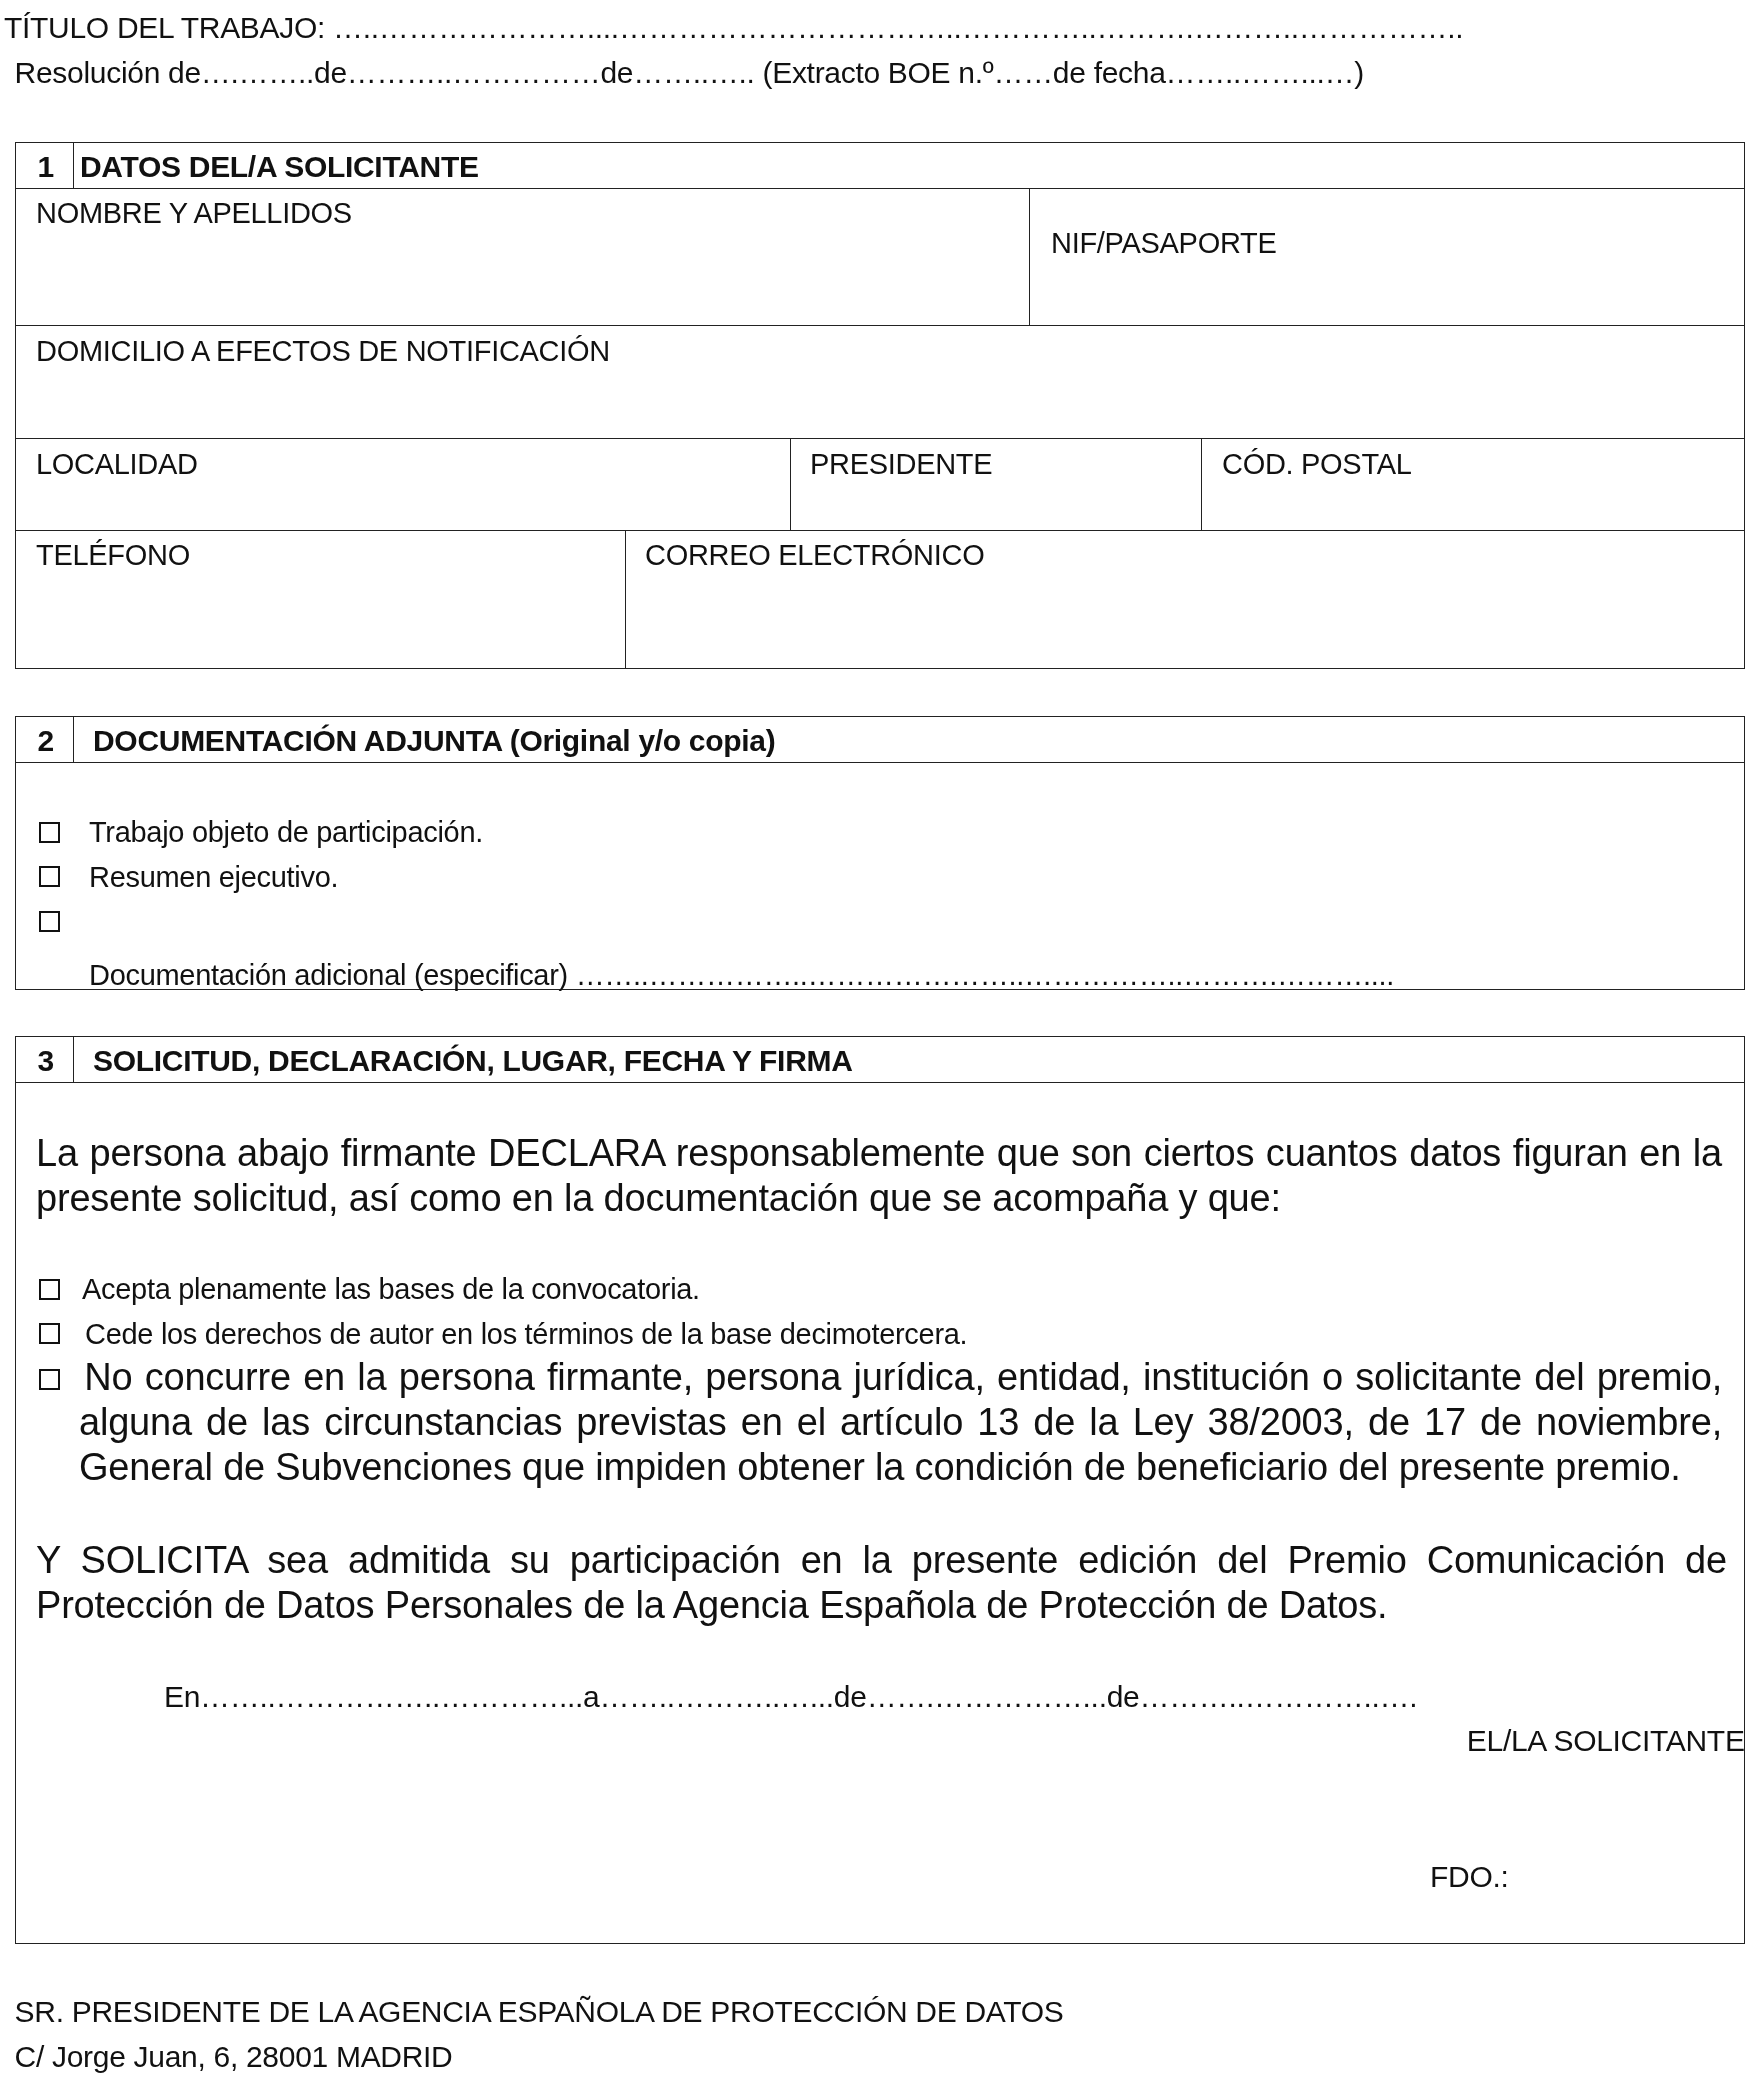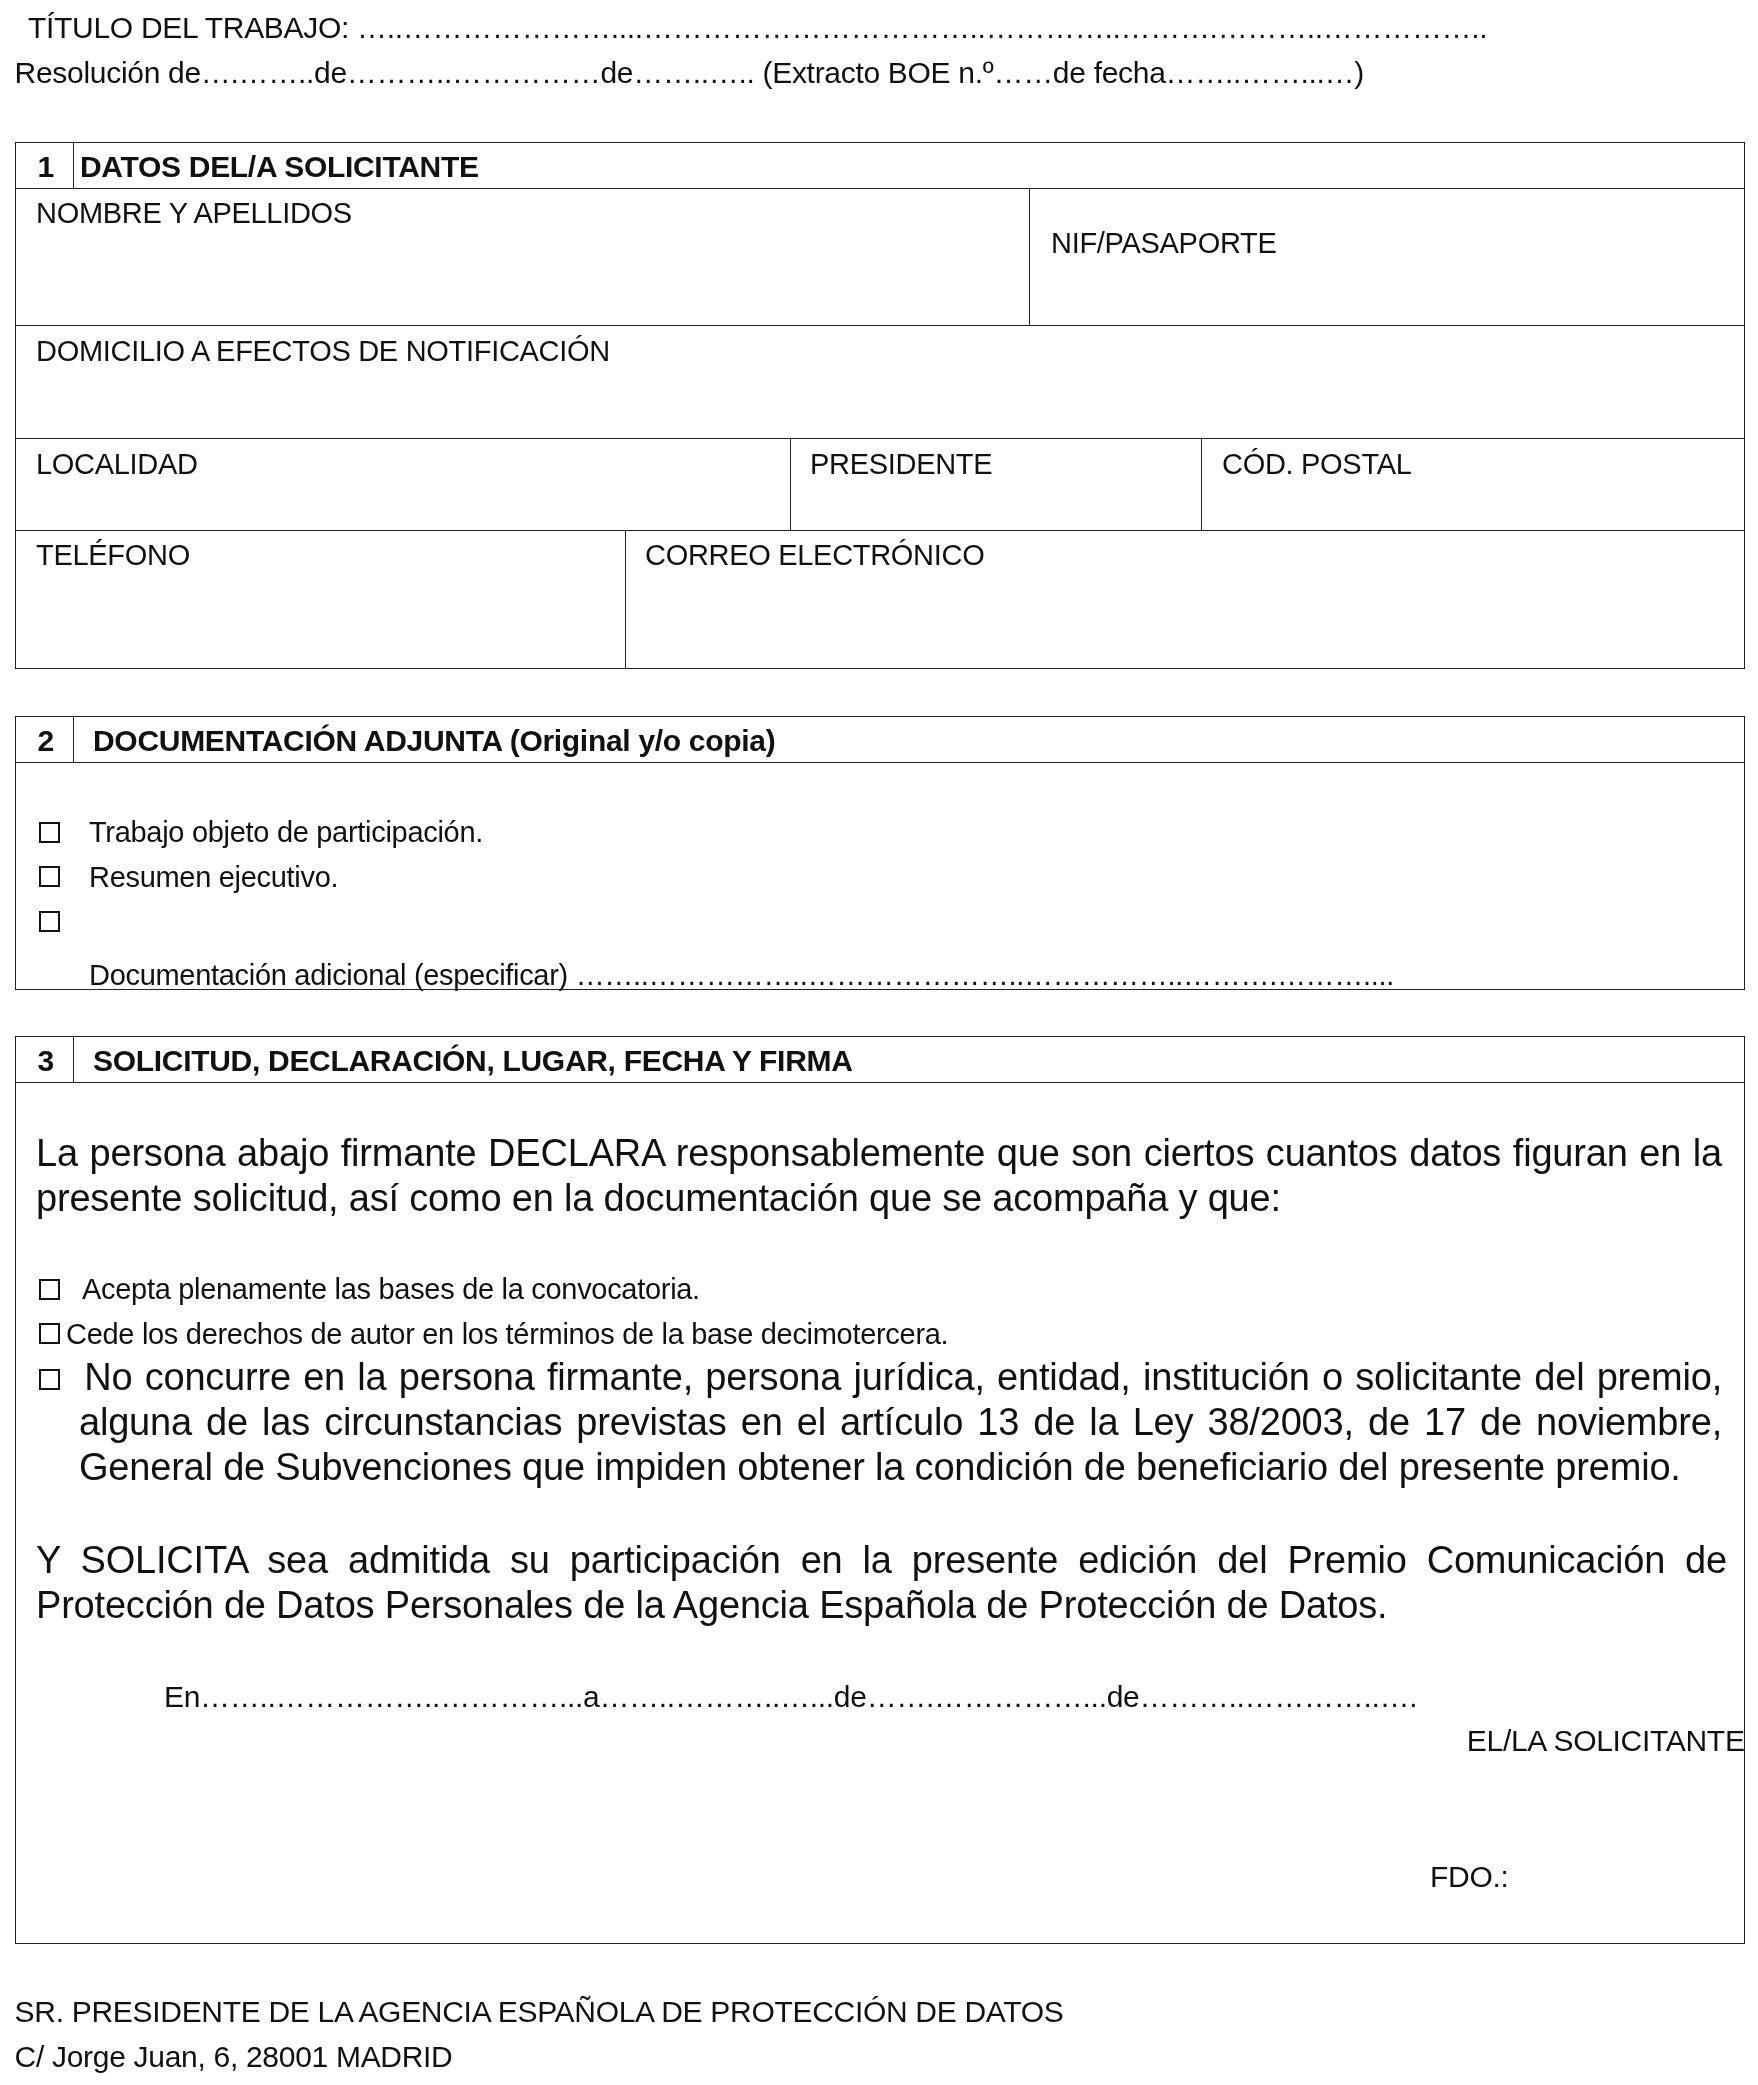--- a/index.html
+++ b/index.html
@@ -21,21 +21,21 @@
     box-sizing: border-box; background: #fff; cursor: pointer;
   }
   .para { position: absolute; font-size: 38px; line-height: 45px; text-align: justify; letter-spacing: -0.2px; }
   .para-last { text-align-last: left; }
   .center { text-align: right; }
   .field-area { position: absolute; }
 </style>
 </head>
 <body>
 
-<div class="abs txt" style="left:28px; top:8.6px;">TÍTULO DEL TRABAJO: …..…………………....……………………………..…………..……….………..……………..</div>
+<div class="abs txt" style="left:4px; top:8.6px;">TÍTULO DEL TRABAJO: …..…………………....……………………………..…………..……….………..……………..</div>
 <div class="abs txt" style="left:14.6px; top:54px;">Resolución de….……..de………..……………de……..….. (Extracto BOE n.º……de fecha……..……...…)</div>
 
 <div>
   <div class="box" style="left:14.6px; top:142px; width:1730px; height:527px;"></div>
   <div class="vline" style="left:73px; top:142px; height:47px;"></div>
   <div class="hline" style="left:14.6px; top:188px; width:1730px;"></div>
   <div class="sec-num" style="left:16.3px; top:144px;">1</div>
   <div class="sec-title" style="left:80px; top:144px;">DATOS DEL/A SOLICITANTE</div>
 
   <div class="vline" style="left:1029px; top:188px; height:138px;"></div>
@@ -89,21 +89,21 @@
   <div class="hline" style="left:14.6px; top:1082px; width:1730px;"></div>
   <div class="sec-num" style="left:16.3px; top:1038px;">3</div>
   <div class="sec-title" style="left:93px; top:1038px;">SOLICITUD, DECLARACIÓN, LUGAR, FECHA Y FIRMA</div>
 
   <div class="para" style="left:36px; top:1131px; width:1686px;">La persona abajo firmante DECLARA responsablemente que son ciertos cuantos datos figuran en la presente solicitud, así como en la documentación que se acompaña y que:</div>
 
   <div class="chk" style="left:39px; top:1279px;"></div>
   <div class="label" style="left:82px; top:1270px;">Acepta plenamente las bases de la convocatoria.</div>
 
   <div class="chk" style="left:39px; top:1323px;"></div>
-  <div class="label" style="left:66px; top:1315px;">Cede los derechos de autor en los términos de la base decimotercera.</div>
+  <div class="label" style="left:85px; top:1315px;">Cede los derechos de autor en los términos de la base decimotercera.</div>
 
   <div class="chk" style="left:39px; top:1369px;"></div>
   <div class="para para-last" style="left:79px; top:1355px; width:1643px; text-indent:5.2px;">No concurre en la persona firmante, persona jurídica, entidad, institución o solicitante del premio, alguna de las circunstancias previstas en el artículo 13 de la Ley 38/2003, de 17 de noviembre, General de Subvenciones que impiden obtener la condición de beneficiario del presente premio.</div>
 
   <div class="para para-last" style="left:36px; top:1538px; width:1691px;">Y SOLICITA sea admitida su participación en la presente edición del Premio Comunicación de Protección de Datos Personales de la Agencia Española de Protección de Datos.</div>
 
   <div class="abs txt" style="left:164px; top:1678px;">En……..……………..…………...a……..………..…...de…….……………...de………..…………..….</div>
   <div class="abs txt center" style="left:14.6px; top:1722px; width:1730px;">EL/LA SOLICITANTE</div>
   <div class="abs txt center" style="left:14.6px; top:1858px; width:1494px;">FDO.:</div>
   <div class="field-area" style="left:516px; top:1764px; width:727px; height:163px;"></div>

